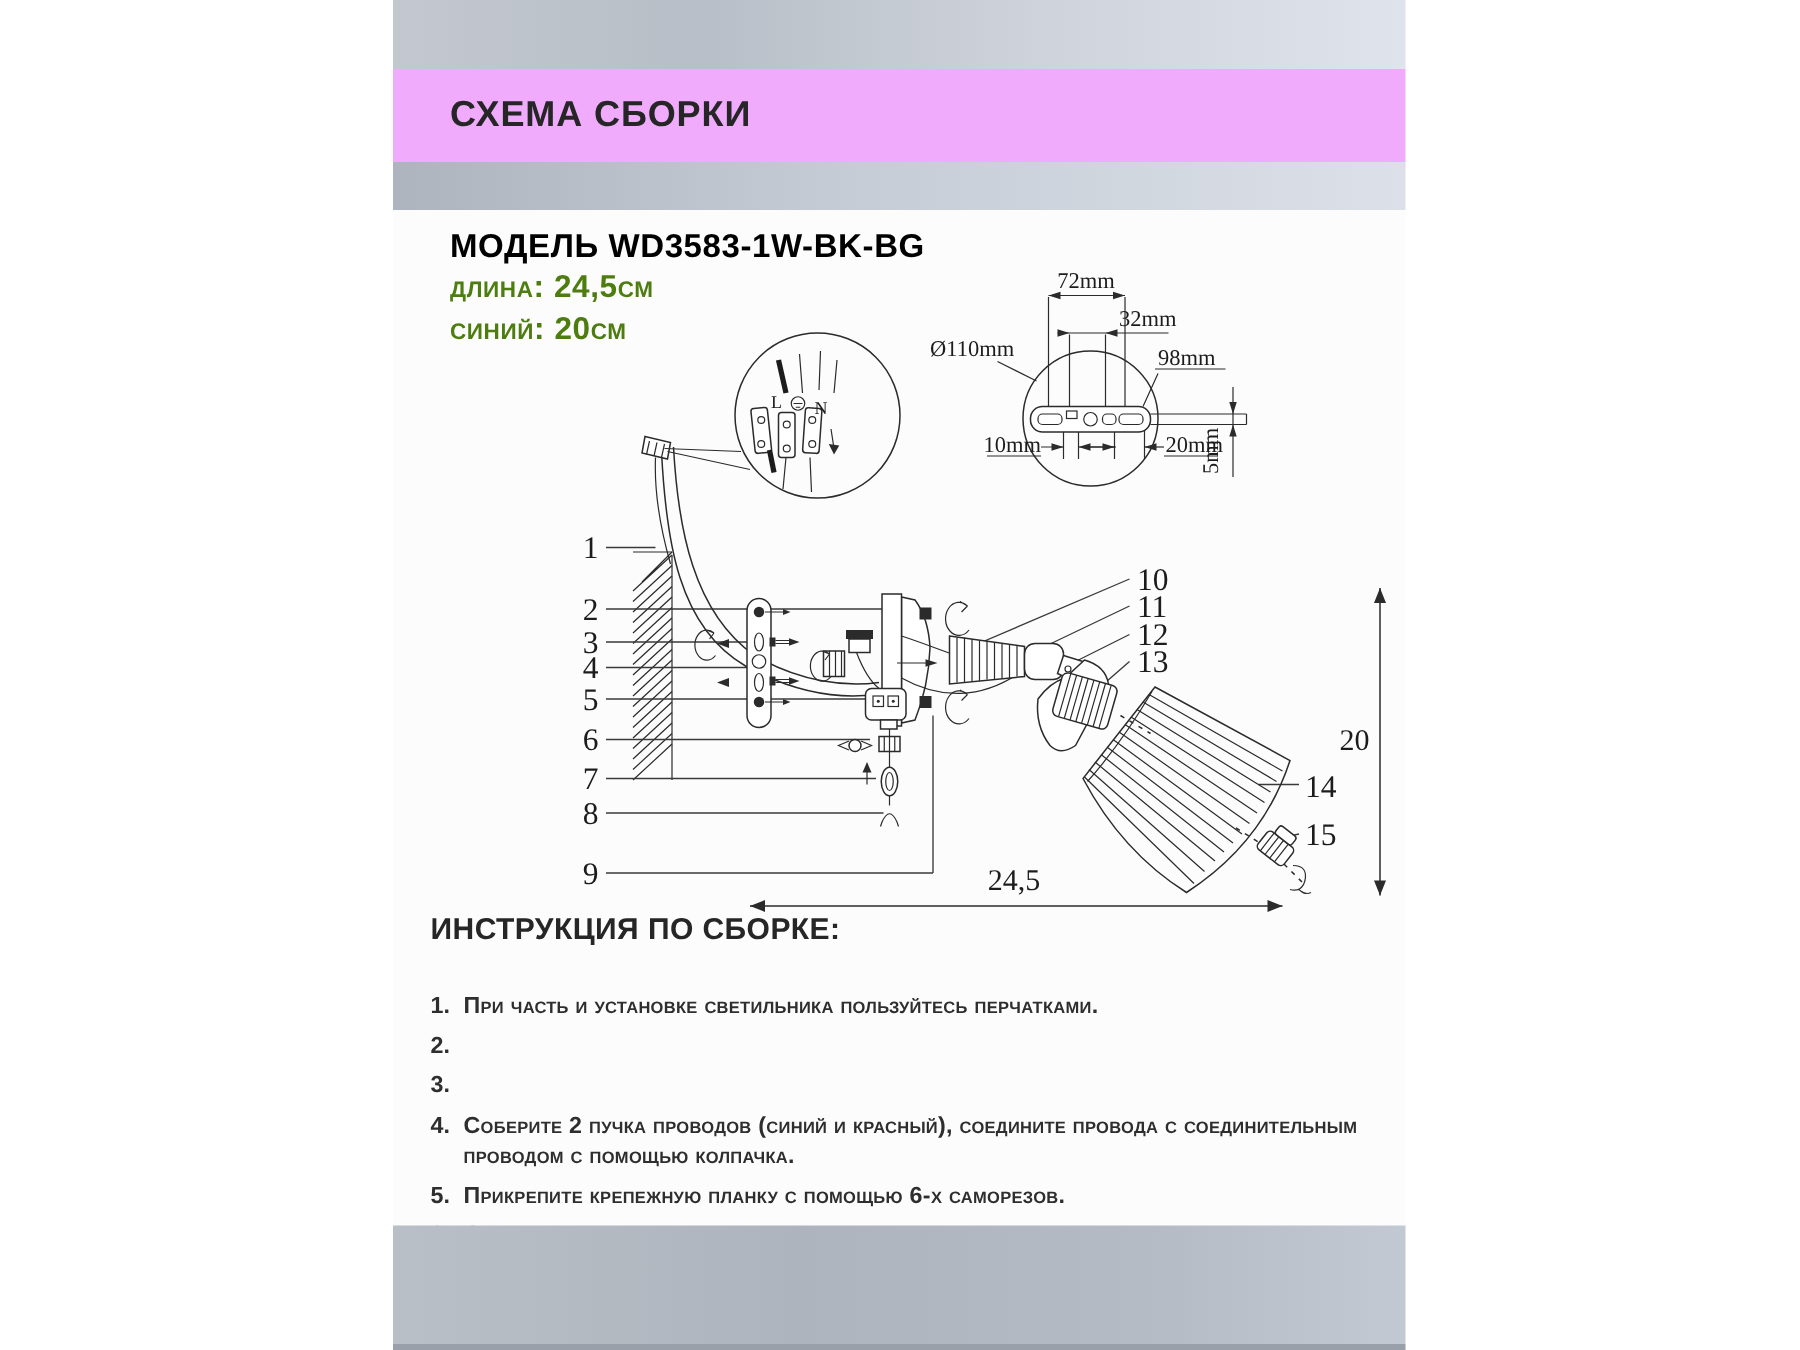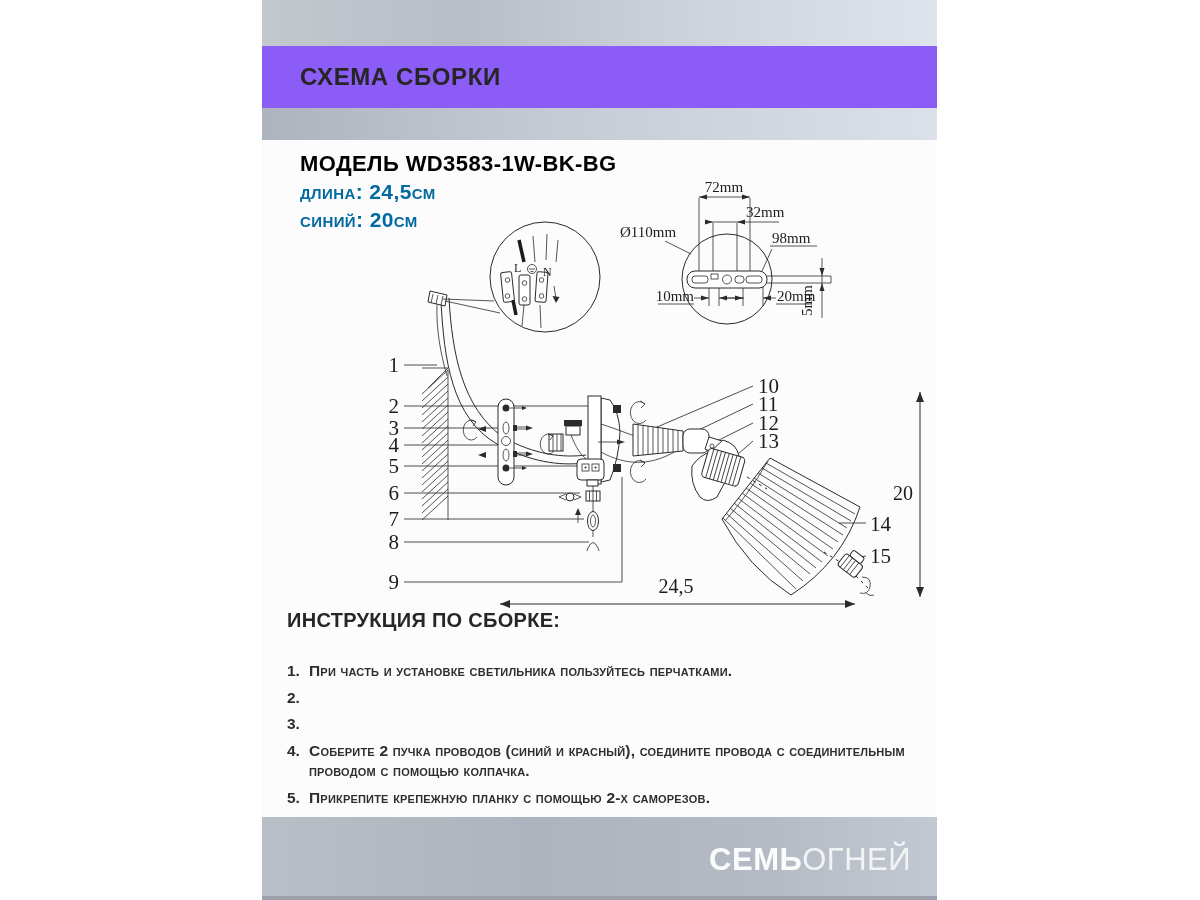--- a/index.html
+++ b/index.html
@@ -1,28 +1,28 @@
 <!DOCTYPE html>
 <html><head>
 <meta charset="utf-8">
 <style>
   html,body{margin:0;padding:0}
   body{width:1200px;height:900px;position:relative;background:#ffffff;overflow:hidden;
        font-family:"Liberation Sans",sans-serif;color:#2b2b2b}
   .page{position:absolute;left:262px;top:0;width:675px;height:900px;background:#fcfcfd}
   .band-top{position:absolute;left:0;top:0;width:100%;height:46px;
        background:linear-gradient(90deg,#c3c8cf,#b8bec7 30%,#cfd4dc 65%,#dfe3ec)}
-  .band-title{position:absolute;left:0;top:46px;width:100%;height:62px;background:#8b5cf6;
+  .band-title{position:absolute;left:0;top:46px;width:100%;height:62px;background:#f0abfc;
        display:flex;align-items:center}
   .band-title h1{margin:0 0 0 38px;font-size:24px;font-weight:700;letter-spacing:.6px;color:#262626}
   .band-mid{position:absolute;left:0;top:108px;width:100%;height:32px;
        background:linear-gradient(90deg,#adb4be,#c6ccd5 45%,#dbe0e9)}
   .model{position:absolute;left:38px;top:150px;line-height:28px}
   .model .m{font-size:22px;font-weight:700;color:#000000;letter-spacing:.4px}
-  .model .d{font-size:21px;font-weight:700;color:#0369a1;font-variant:small-caps;letter-spacing:.4px}
+  .model .d{font-size:21px;font-weight:700;color:#4d7c0f;font-variant:small-caps;letter-spacing:.4px}
   .instructions{position:absolute;left:25px;top:609px;width:648px}
   .instructions h2{margin:0 0 29px 0;font-size:20px;font-weight:700;letter-spacing:.3px;color:#262626}
   .item{display:flex;margin-bottom:6px;font-size:15.5px;font-weight:700;line-height:20.5px;color:#2e2e2e}
   .item .no{width:22px;flex:none}
   .item .tx{font-variant:small-caps;letter-spacing:.2px}
   .band-bottom{position:absolute;left:0;top:817px;width:100%;height:79px;
        background:linear-gradient(90deg,#b9bfc7,#aeb4bd 40%,#b5bbc5 75%,#c3c9d3)}
   .band-edge{position:absolute;left:0;top:896px;width:100%;height:4px;background:#99a0a9}
   .brand{position:absolute;right:26px;top:842px;font-size:31px;color:rgba(255,255,255,.95);letter-spacing:.5px}
   .brand .bold{font-weight:700}
@@ -66,33 +66,30 @@
     </div>
     <div class="item">
       <span class="no">3.</span>
     </div>
     <div class="item">
       <span class="no">4.</span>
       <span class="tx">Соберите 2 пучка проводов (синий и красный), соедините провода с соединительным проводом с помощью колпачка.</span>
     </div>
     <div class="item">
       <span class="no">5.</span>
-      <span class="tx">Прикрепите крепежную планку с помощью 2-х саморезов.</span>
+      <span class="tx">Прикрепите крепежную планку с помощью 6-х саморезов.</span>
     </div>
     <div class="item">
       <span class="no">6.</span>
       <span class="tx">Соедините центральный провод с проводом электросети с помощью клемной колодки.</span>
     </div>
   </div>
 
   <div class="band-bottom"></div>
   <div class="band-edge"></div>
-  <div class="brand">
-    <span class="bold">СЕМЬ</span><span class="light">ОГНЕЙ</span>
-  </div>
 </div>
 
 <svg class="art" width="1200" height="900" viewBox="0 0 1200 900">
 
   <g>
     <path class="lt" d="M422,368 L448,368"></path>
     <path class="lt" d="M448,370 L448,520"></path>
     <path class="lt" d="M428,388L448,368M422,394L448,370M422,401L448,377M422,408L448,384M422,415L448,391M422,422L448,398M422,429L448,405M422,436L448,412M422,443L448,419M422,450L448,426M422,457L448,433M422,464L448,440M422,471L448,447M422,478L448,454M422,485L448,461M422,492L448,468M422,499L448,475M422,506L448,482M422,513L448,489M422,520L448,496"></path>
   </g>
 

